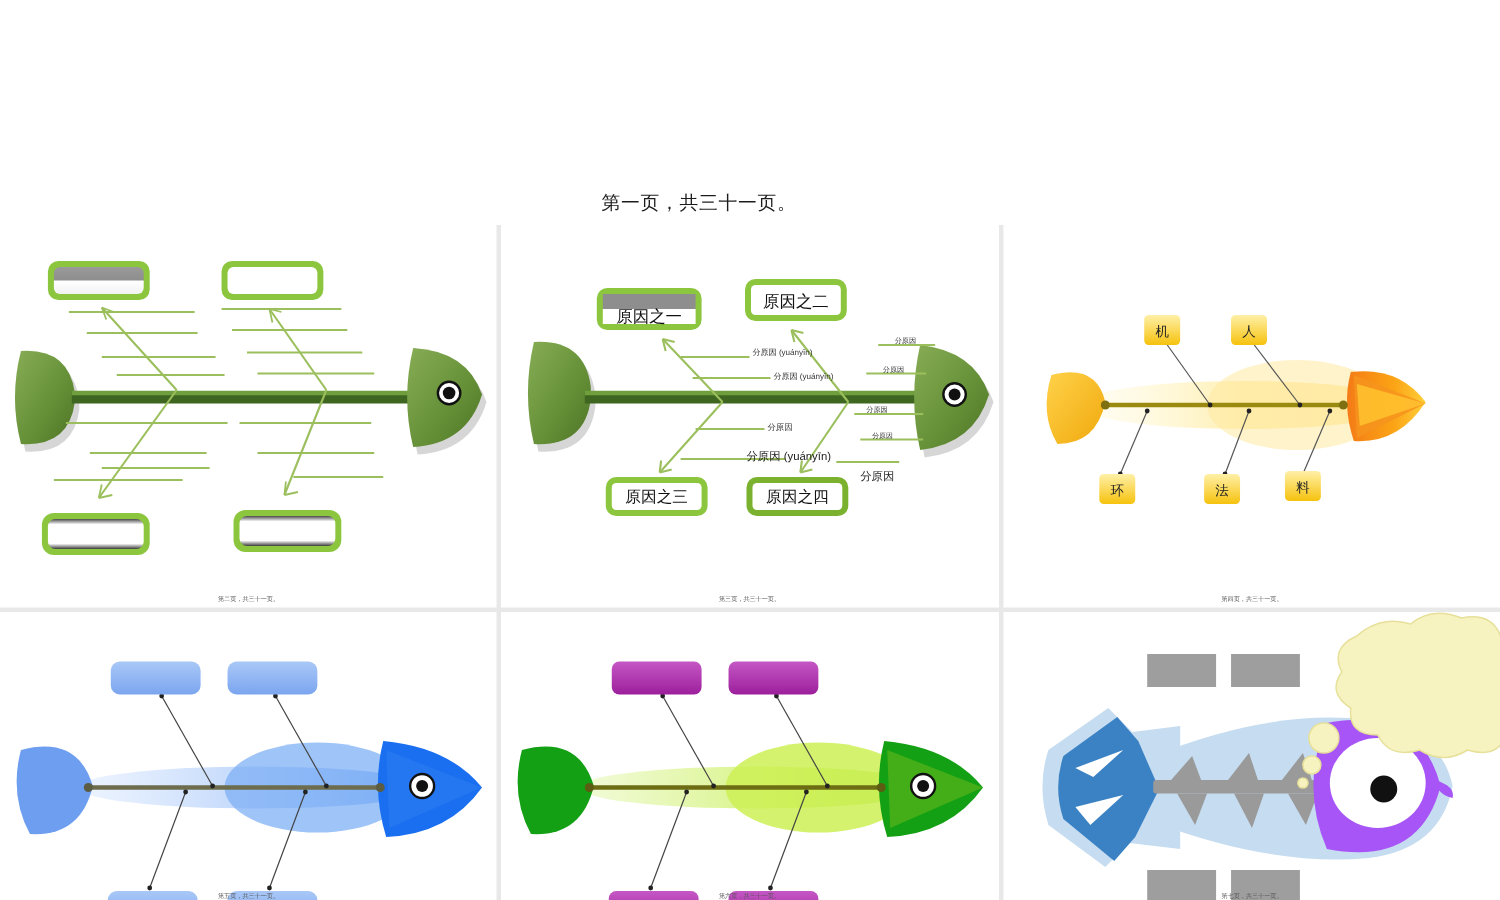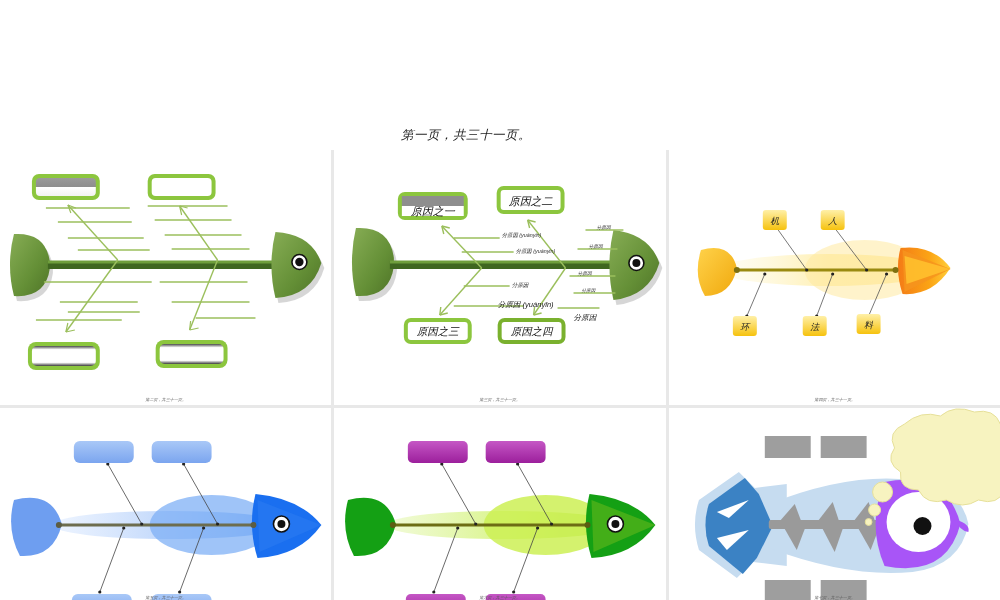--- a/index.html
+++ b/index.html
@@ -2,21 +2,21 @@
 <html><head>
 <meta charset="utf-8">
 <style>
   * { margin:0; padding:0; box-sizing:border-box; }
   html,body { width:1000px; height:600px; overflow:hidden; }
   body {
     background:#ffffff;
     font-family:"Liberation Sans","DejaVu Sans",sans-serif;
     color:#222;
   }
-  .page { width:932px; height:600px; position:relative; background:#fff;font-style:italic; }
+  .page { width:932px; height:600px; position:relative; background:#fff; }
 
   
   .top-band { height:150px; background:#fff; position:relative; }
   .page-footnote {
     position:absolute; left:0; right:0; bottom:6px;
     text-align:center; font-size:12.5px; color:#1c1c1c;
     letter-spacing:.5px;
   }
 
   

